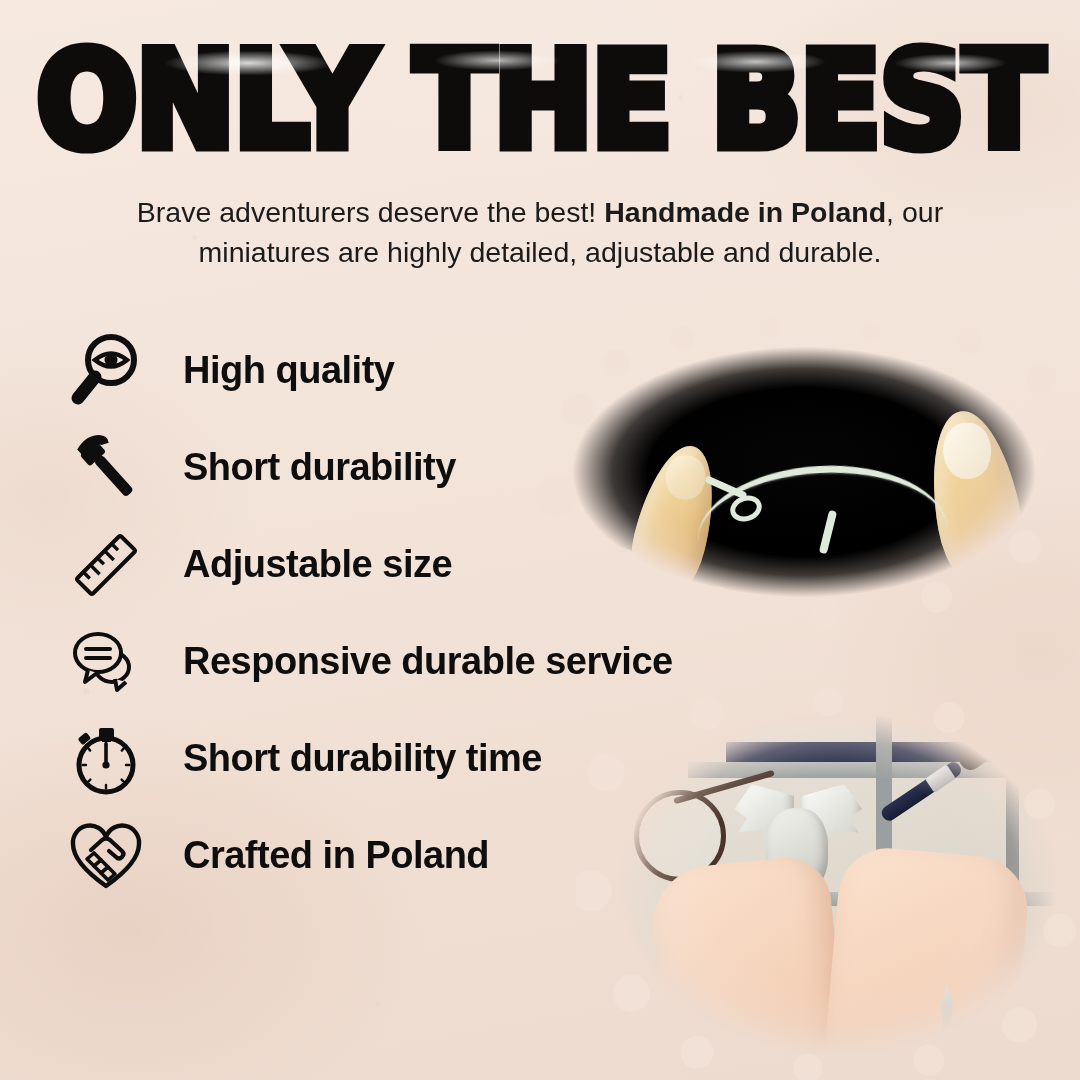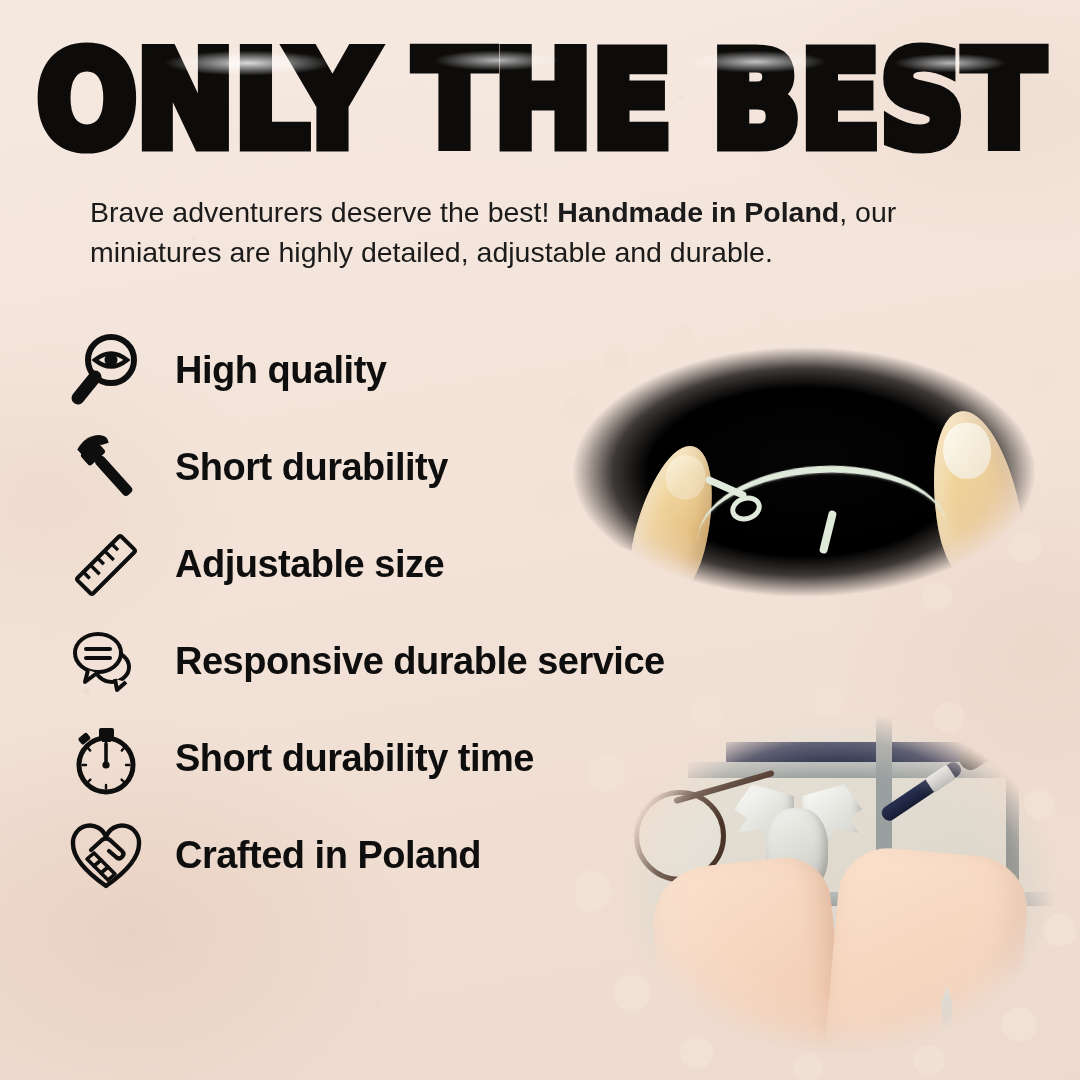--- a/index.html
+++ b/index.html
@@ -45,29 +45,29 @@
       radial-gradient(ellipse 120px 16px at 23% 22%, rgba(255,255,255,.85), rgba(255,255,255,0) 70%),
       radial-gradient(ellipse 90px 13px at 46% 20%, rgba(255,255,255,.70), rgba(255,255,255,0) 70%),
       radial-gradient(ellipse 100px 14px at 70% 21%, rgba(255,255,255,.75), rgba(255,255,255,0) 70%),
       radial-gradient(ellipse 80px 12px at 88% 22%, rgba(255,255,255,.70), rgba(255,255,255,0) 70%);
     mix-blend-mode:screen;
   }
 
   
   .subtitle{
     position:absolute;left:50%;transform:translateX(-50%);
-    top:192px;width:900px;text-align:left;
+    top:192px;width:900px;text-align:center;
     font-size:28.5px;line-height:1.42;color:#1b1b1b;font-weight:400;
   }
   .subtitle b{font-weight:700;}
 
   
   .features{position:absolute;left:60px;top:322px;width:760px;}
   .feature{
-    position:relative;height:97px;display:flex;align-items:center;gap:23px;
+    position:relative;height:97px;display:flex;align-items:center;gap:31px;
   }
   .feature .ico{
     width:92px;min-width:92px;height:78px;
     display:flex;align-items:center;justify-content:center;
   }
   .feature .ico svg{display:block;}
   .feature .txt{
     font-size:38px;font-weight:700;color:#0e0e0e;letter-spacing:-.5px;
     white-space:nowrap;
   }

